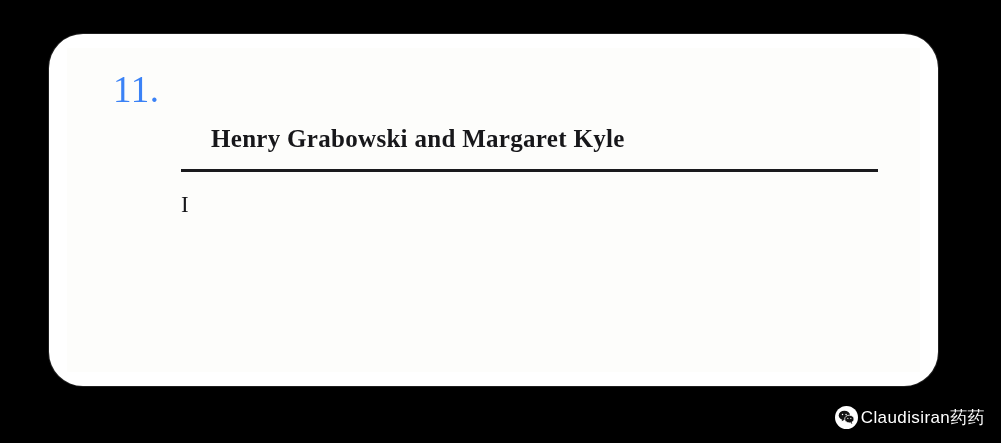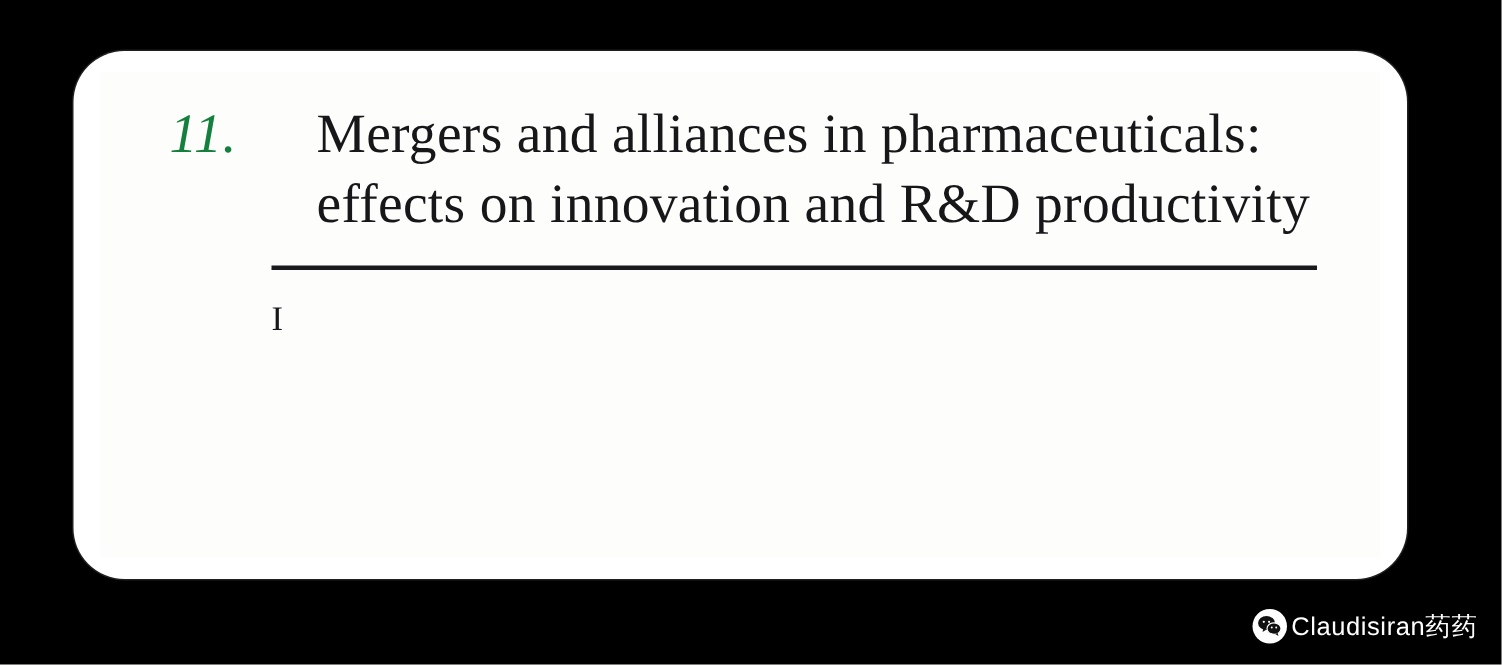--- a/index.html
+++ b/index.html
@@ -46,26 +46,25 @@
   }
 
   .title-block {
     display: flex;
     align-items: flex-start;
   }
 
   .chapter-number {
     font-family: "Liberation Serif", serif;
     font-size: 37px;
-    color: #15803d;
+    color: #3b82f6;
     line-height: 1.28;
     width: 98px;
     flex: 0 0 98px;
     letter-spacing: 0.5px;
-    font-style: italic;
   }
 
   .chapter-title {
     font-family: "Liberation Serif", serif;
     font-size: 37px;
     color: #17171a;
     line-height: 1.28;
     letter-spacing: 0.2px;
     max-width: 680px;
   }
@@ -139,23 +138,23 @@
 </style>
 </head>
 <body>
 
 <div class="doc-card">
   <div class="page">
     <div class="page-inner">
 
       <div class="title-block">
         <div class="chapter-number">11.</div>
-        <div class="chapter-title">Mergers and alliances in pharmaceuticals: effects on innovation and R&amp;D productivity</div>
       </div>
 
+      <div class="authors">Henry Grabowski and Margaret Kyle</div>
 
       <div class="rule"></div>
 
       <div class="section-line">
         <span class="section-num">I</span>
       </div>
 
     </div>
   </div>
 </div>

